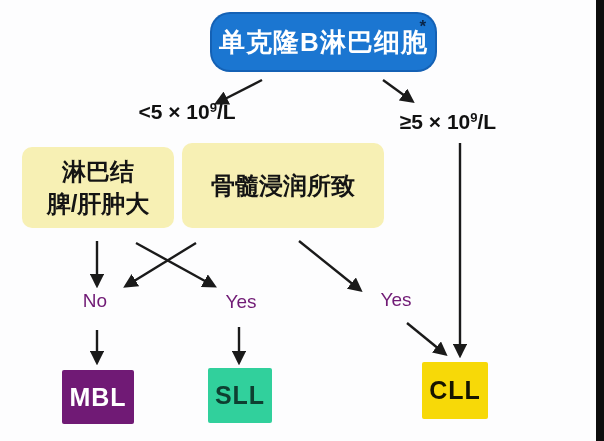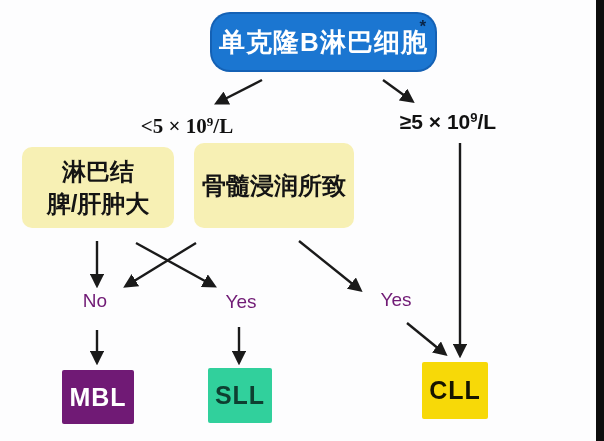--- a/index.html
+++ b/index.html
@@ -15,28 +15,28 @@
     left:210px;top:12px;width:227px;height:60px;border-radius:20px;
     color:#fff;font-weight:bold;font-size:26px;letter-spacing:1px;
     border:2px solid rgba(8,60,130,.35);
   }
   .star{position:absolute;right:8px;top:4px;font-size:17px;font-weight:bold;color:#0a2547;line-height:1;}
   .branch{
     position:absolute;font-weight:bold;font-size:21px;white-space:nowrap;
     display:flex;align-items:flex-start;justify-content:center;
   }
   .branch sup{font-size:13px;font-weight:bold;line-height:1;position:relative;top:1px;}
-  .branch-left{left:122px;top:114px;width:130px;font-family:Liberation Serif, serif;}
+  .branch-left{left:122px;top:100px;width:130px;}
   .branch-right{left:383px;top:110px;width:130px;}
   .cond{
     border-radius:10px;font-weight:bold;font-size:24px;line-height:1.3;
     flex-direction:column;color:#141414;
   }
   .cond-left{left:22px;top:147px;width:152px;height:81px;}
-  .cond-middle{left:194px;top:143px;width:160px;height:85px;text-align:right;}
+  .cond-middle{left:182px;top:143px;width:202px;height:85px;text-align:right;}
   .cond span{display:block;}
   .decision{position:absolute;font-size:19px;color:#701a75;text-align:center;}
   .decision-no{left:65px;top:290px;width:60px;}
   .decision-yes1{left:211px;top:291px;width:60px;}
   .decision-yes2{left:365px;top:289px;width:62px;}
   .outcome{font-weight:bold;font-size:25px;letter-spacing:1px;border-radius:2px;}
   .outcome-mbl{left:62px;top:370px;width:72px;height:54px;color:#fff;}
   .outcome-sll{left:208px;top:368px;width:64px;height:55px;color:#0e3f31;}
   .outcome-cll{left:422px;top:362px;width:66px;height:57px;color:#151500;}
   .edge-bar{position:absolute;left:596px;top:0;width:8px;height:441px;background:#0d0d0d;}

